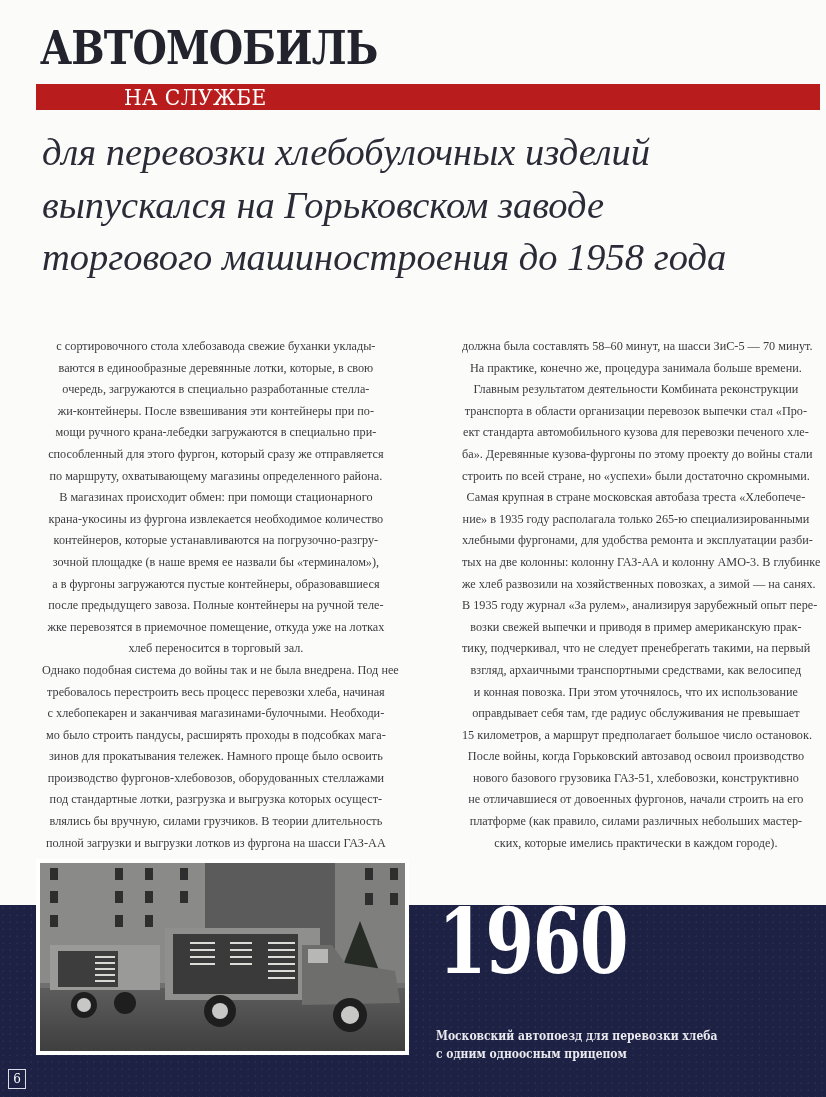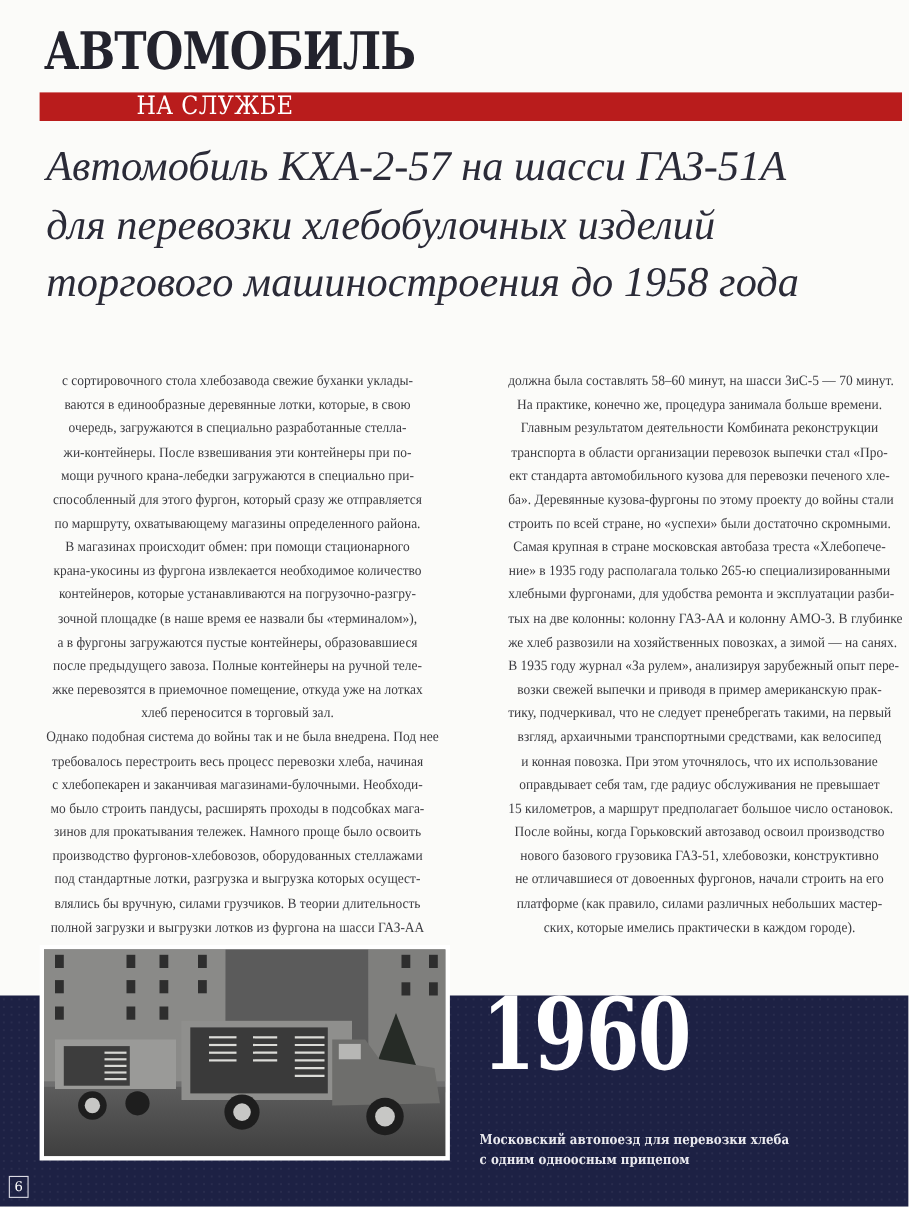--- a/index.html
+++ b/index.html
@@ -75,22 +75,22 @@
 </style>
 </head>
 <body>
 
 <div class="masthead-title">АВТОМОБИЛЬ</div>
 <div class="masthead-bar">
   <div class="masthead-sub">НА СЛУЖБЕ</div>
 </div>
 
 <div class="headline">
-  <div>Автомобиль КХА-2-57 на шасси ГАЗ-51А</div>
   <div>для перевозки хлебобулочных изделий</div>
+  <div>выпускался на Горьковском заводе</div>
   <div>торгового машиностроения до 1958 года</div>
 </div>
 
 <div class="col col-left" id="col-left">
     <div class="ln">с сортировочного стола хлебозавода свежие буханки уклады-</div>
     <div class="ln">ваются в единообразные деревянные лотки, которые, в свою</div>
     <div class="ln">очередь, загружаются в специально разработанные стелла-</div>
     <div class="ln">жи-контейнеры. После взвешивания эти контейнеры при по-</div>
     <div class="ln">мощи ручного крана-лебедки загружаются в специально при-</div>
     <div class="ln">способленный для этого фургон, который сразу же отправляется</div>

